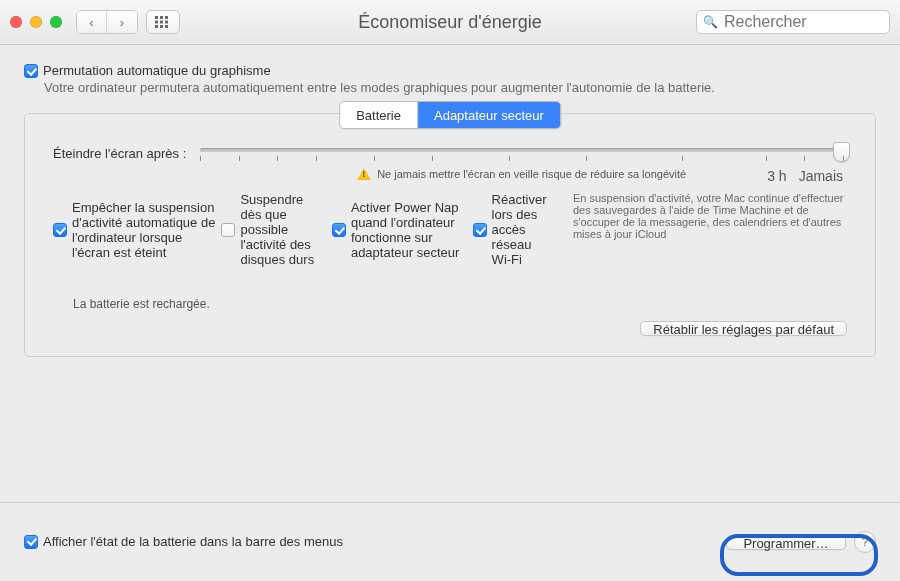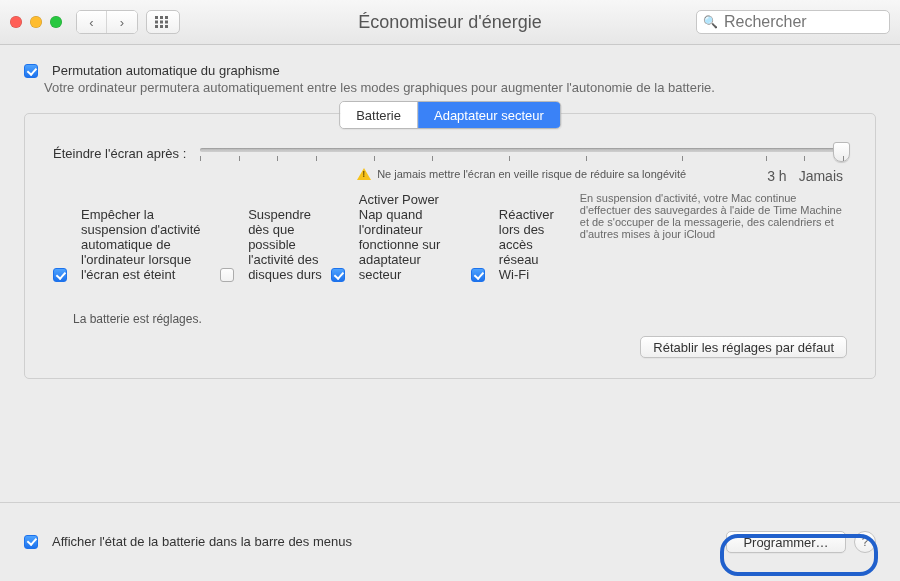--- a/index.html
+++ b/index.html
@@ -76,21 +76,21 @@
     gap: 4px;
   }
   .search-wrap .mag { color: #8b8b8b; font-size: 12px; }
   .search-wrap input {
     border: none; outline: none;
     font-size: 16px; color: #be185d;
     width: 100%;
     background: transparent;
   }
   .content { padding: 18px 24px 14px 24px; }
-  .check-row { display: flex; align-items: flex-end; gap: 14px; margin-bottom: 2px; }
+  .check-row { display: flex; align-items: center; gap: 5px; margin-bottom: 2px; }
   input[type=checkbox] {
     appearance: none;
     width: 14px; height: 14px;
     border: 1px solid #acacac;
     border-radius: 3px;
     background: linear-gradient(#fdfdfd,#f2f2f2);
     position: relative;
     cursor: pointer;
     margin: 1px 0 0 0;
     flex-shrink: 0;
@@ -205,21 +205,21 @@
   .checks-stack { display: flex; gap: 6px; margin-top: 4px; }
   .subdesc {
     font-size: 11px;
     color: #6a6a6a;
     margin: 0 0 0 20px;
     max-width: 700px;
   }
   .status-text { font-size: 12px; color: #555; margin-top: 28px; margin-left: 20px; }
   .restore-wrap { display:flex; justify-content:flex-end; margin-top: 10px; }
   .mac-btn {
-    height: 22px;
+    height: 15px;
     padding: 0 12px;
     font-size: 13px;
     color: #333;
     background: linear-gradient(#ffffff,#f0f0f0);
     border: 1px solid #c3c3c3;
     border-radius: 5px;
     box-shadow: 0 1px 0 rgba(0,0,0,.03);
     cursor: pointer;
   }
   .footer {
@@ -349,21 +349,21 @@
         <input type="checkbox" checked="" style="">
         <span>Activer Power Nap quand l'ordinateur fonctionne sur adaptateur secteur</span>
       </div>
       <div class="check-row">
         <input type="checkbox" checked="" style="">
         <span>Réactiver lors des accès réseau Wi-Fi</span>
       </div>
       <div class="subdesc">En suspension d'activité, votre Mac continue d'effectuer des sauvegardes à l'aide de Time Machine et de s'occuper de la messagerie, des calendriers et d'autres mises à jour iCloud</div>
     </div>
 
-    <div class="status-text">La batterie est réglages.</div>
+    <div class="status-text">La batterie est rechargée.</div>
 
     <div class="restore-wrap">
       <button class="mac-btn">Rétablir les réglages par défaut</button>
     </div>
   </div>
 </div>
 
 <div class="footer">
   <div class="check-row">
     <input type="checkbox" checked="" style="">

